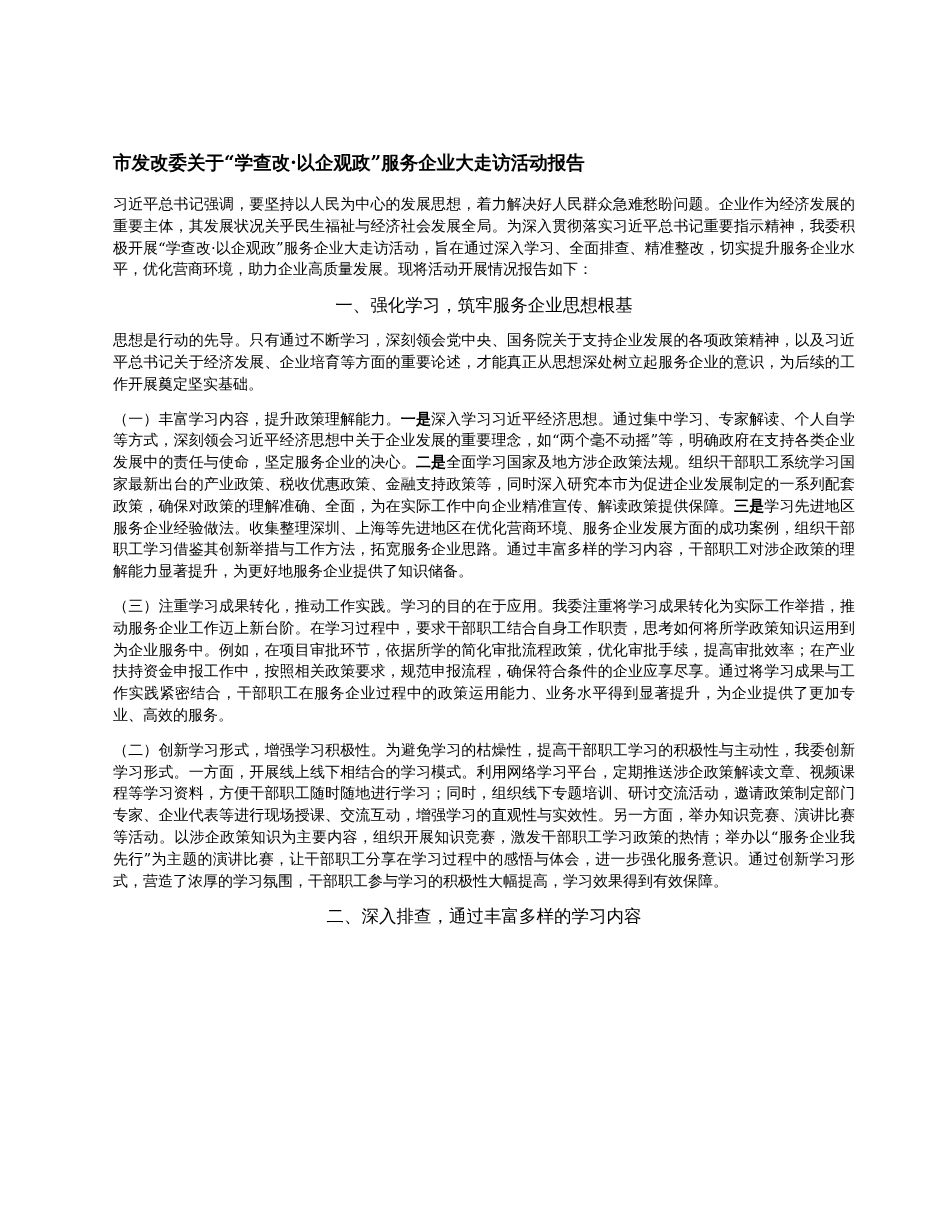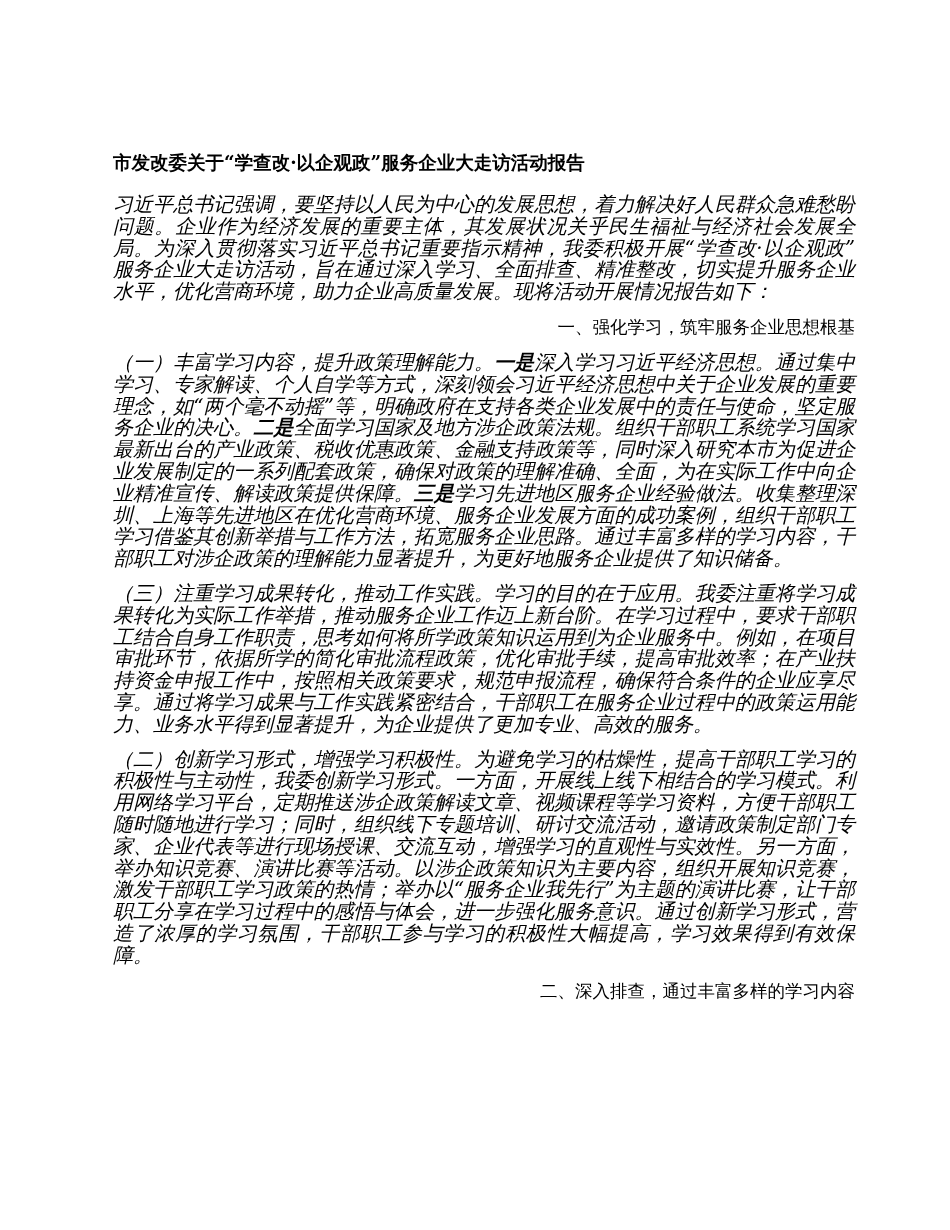--- a/index.html
+++ b/index.html
@@ -30,43 +30,43 @@
     font-weight: bold;
     line-height: 24px;
     margin: 0 0 19px 0;
     text-align: left;
   }
   h2.heading {
     font-size: 17.5px;
     font-weight: normal;
     line-height: 22px;
     margin: 0 0 14px 0;
-    text-align: right;
+    text-align: center;
   }
   p.paragraph {
-    font-size: 20px;
+    font-size: 15px;
     font-weight: normal;
     line-height: 21.8px;
     margin: 0 0 13px 0;
     text-align: justify;
     text-justify: inter-ideograph;
     word-break: break-all;
-    font-style: italic;
   }
   p.paragraph b {
     font-weight: bold;
   }
 </style>
 </head>
 <body>
 
 <div class="page">
   <div class="doc-body">
 
   <h1 class="title"><span>市发改委关于“学查改·以企观政”服务企业大走访活动报告</span></h1>
       <p class="paragraph"><span>习近平总书记强调，要坚持以人民为中心的发展思想，着力解决好人民群众急难愁盼问题。企业作为经济发展的重要主体，其发展状况关乎民生福祉与经济社会发展全局。为深入贯彻落实习近平总书记重要指示精神，我委积极开展“学查改·以企观政”服务企业大走访活动，旨在通过深入学习、全面排查、精准整改，切实提升服务企业水平，优化营商环境，助力企业高质量发展。现将活动开展情况报告如下：</span></p>
       <h2 class="heading"><span>一、强化学习，筑牢服务企业思想根基</span></h2>
+      <p class="paragraph"><span>思想是行动的先导。只有通过不断学习，深刻领会党中央、国务院关于支持企业发展的各项政策精神，以及习近平总书记关于经济发展、企业培育等方面的重要论述，才能真正从思想深处树立起服务企业的意识，为后续的工作开展奠定坚实基础。</span></p>
       <p class="paragraph"><span>（一）丰富学习内容，提升政策理解能力。</span><b>一是</b><span>深入学习习近平经济思想。通过集中学习、专家解读、个人自学等方式，深刻领会习近平经济思想中关于企业发展的重要理念，如“两个毫不动摇”等，明确政府在支持各类企业发展中的责任与使命，坚定服务企业的决心。</span><b>二是</b><span>全面学习国家及地方涉企政策法规。组织干部职工系统学习国家最新出台的产业政策、税收优惠政策、金融支持政策等，同时深入研究本市为促进企业发展制定的一系列配套政策，确保对政策的理解准确、全面，为在实际工作中向企业精准宣传、解读政策提供保障。</span><b>三是</b><span>学习先进地区服务企业经验做法。收集整理深圳、上海等先进地区在优化营商环境、服务企业发展方面的成功案例，组织干部职工学习借鉴其创新举措与工作方法，拓宽服务企业思路。通过丰富多样的学习内容，干部职工对涉企政策的理解能力显著提升，为更好地服务企业提供了知识储备。</span></p>
       <p class="paragraph"><span>（三）注重学习成果转化，推动工作实践。学习的目的在于应用。我委注重将学习成果转化为实际工作举措，推动服务企业工作迈上新台阶。在学习过程中，要求干部职工结合自身工作职责，思考如何将所学政策知识运用到为企业服务中。例如，在项目审批环节，依据所学的简化审批流程政策，优化审批手续，提高审批效率；在产业扶持资金申报工作中，按照相关政策要求，规范申报流程，确保符合条件的企业应享尽享。通过将学习成果与工作实践紧密结合，干部职工在服务企业过程中的政策运用能力、业务水平得到显著提升，为企业提供了更加专业、高效的服务。</span></p>
       <p class="paragraph"><span>（二）创新学习形式，增强学习积极性。为避免学习的枯燥性，提高干部职工学习的积极性与主动性，我委创新学习形式。一方面，开展线上线下相结合的学习模式。利用网络学习平台，定期推送涉企政策解读文章、视频课程等学习资料，方便干部职工随时随地进行学习；同时，组织线下专题培训、研讨交流活动，邀请政策制定部门专家、企业代表等进行现场授课、交流互动，增强学习的直观性与实效性。另一方面，举办知识竞赛、演讲比赛等活动。以涉企政策知识为主要内容，组织开展知识竞赛，激发干部职工学习政策的热情；举办以“服务企业我先行”为主题的演讲比赛，让干部职工分享在学习过程中的感悟与体会，进一步强化服务意识。通过创新学习形式，营造了浓厚的学习氛围，干部职工参与学习的积极性大幅提高，学习效果得到有效保障。</span></p>
       <h2 class="heading"><span>二、深入排查，通过丰富多样的学习内容</span></h2>
     </div>
 </div>
 
 </body></html>

